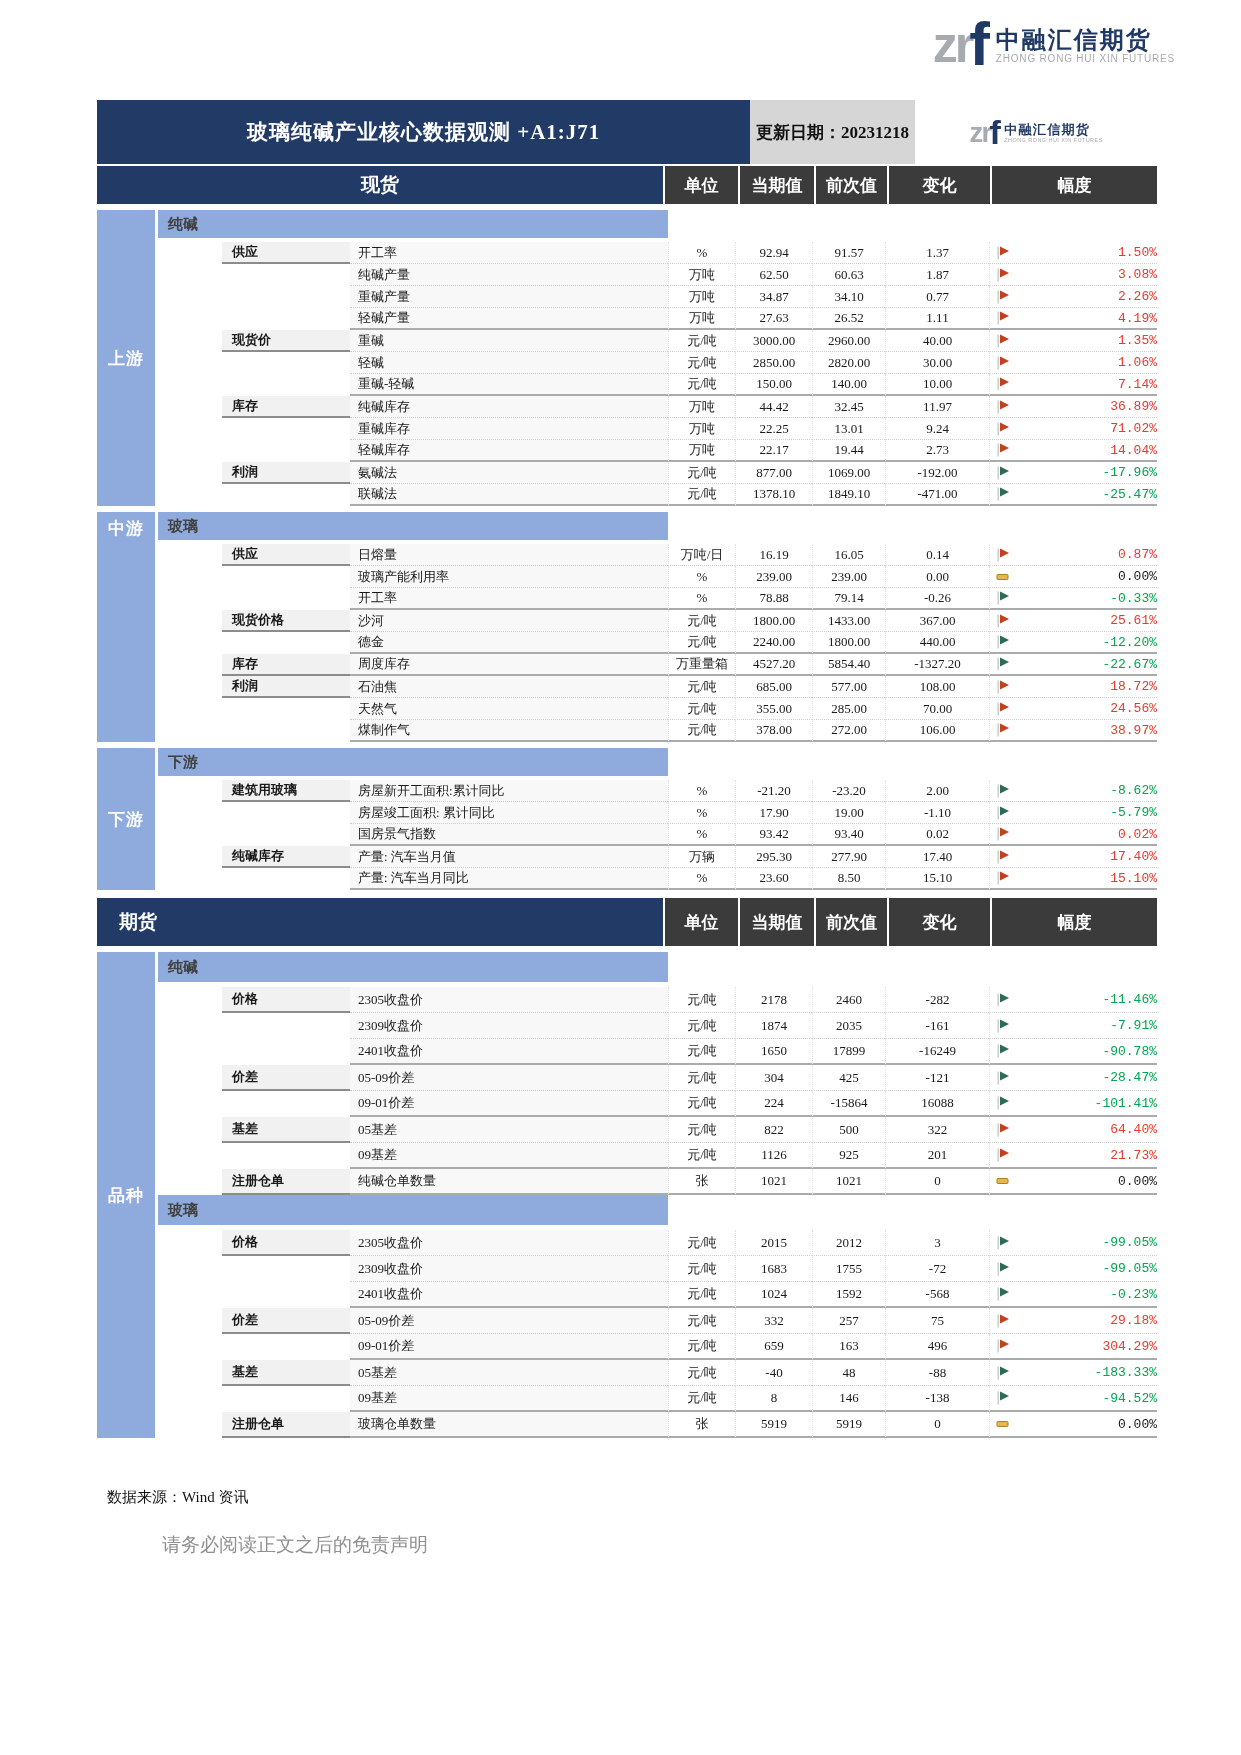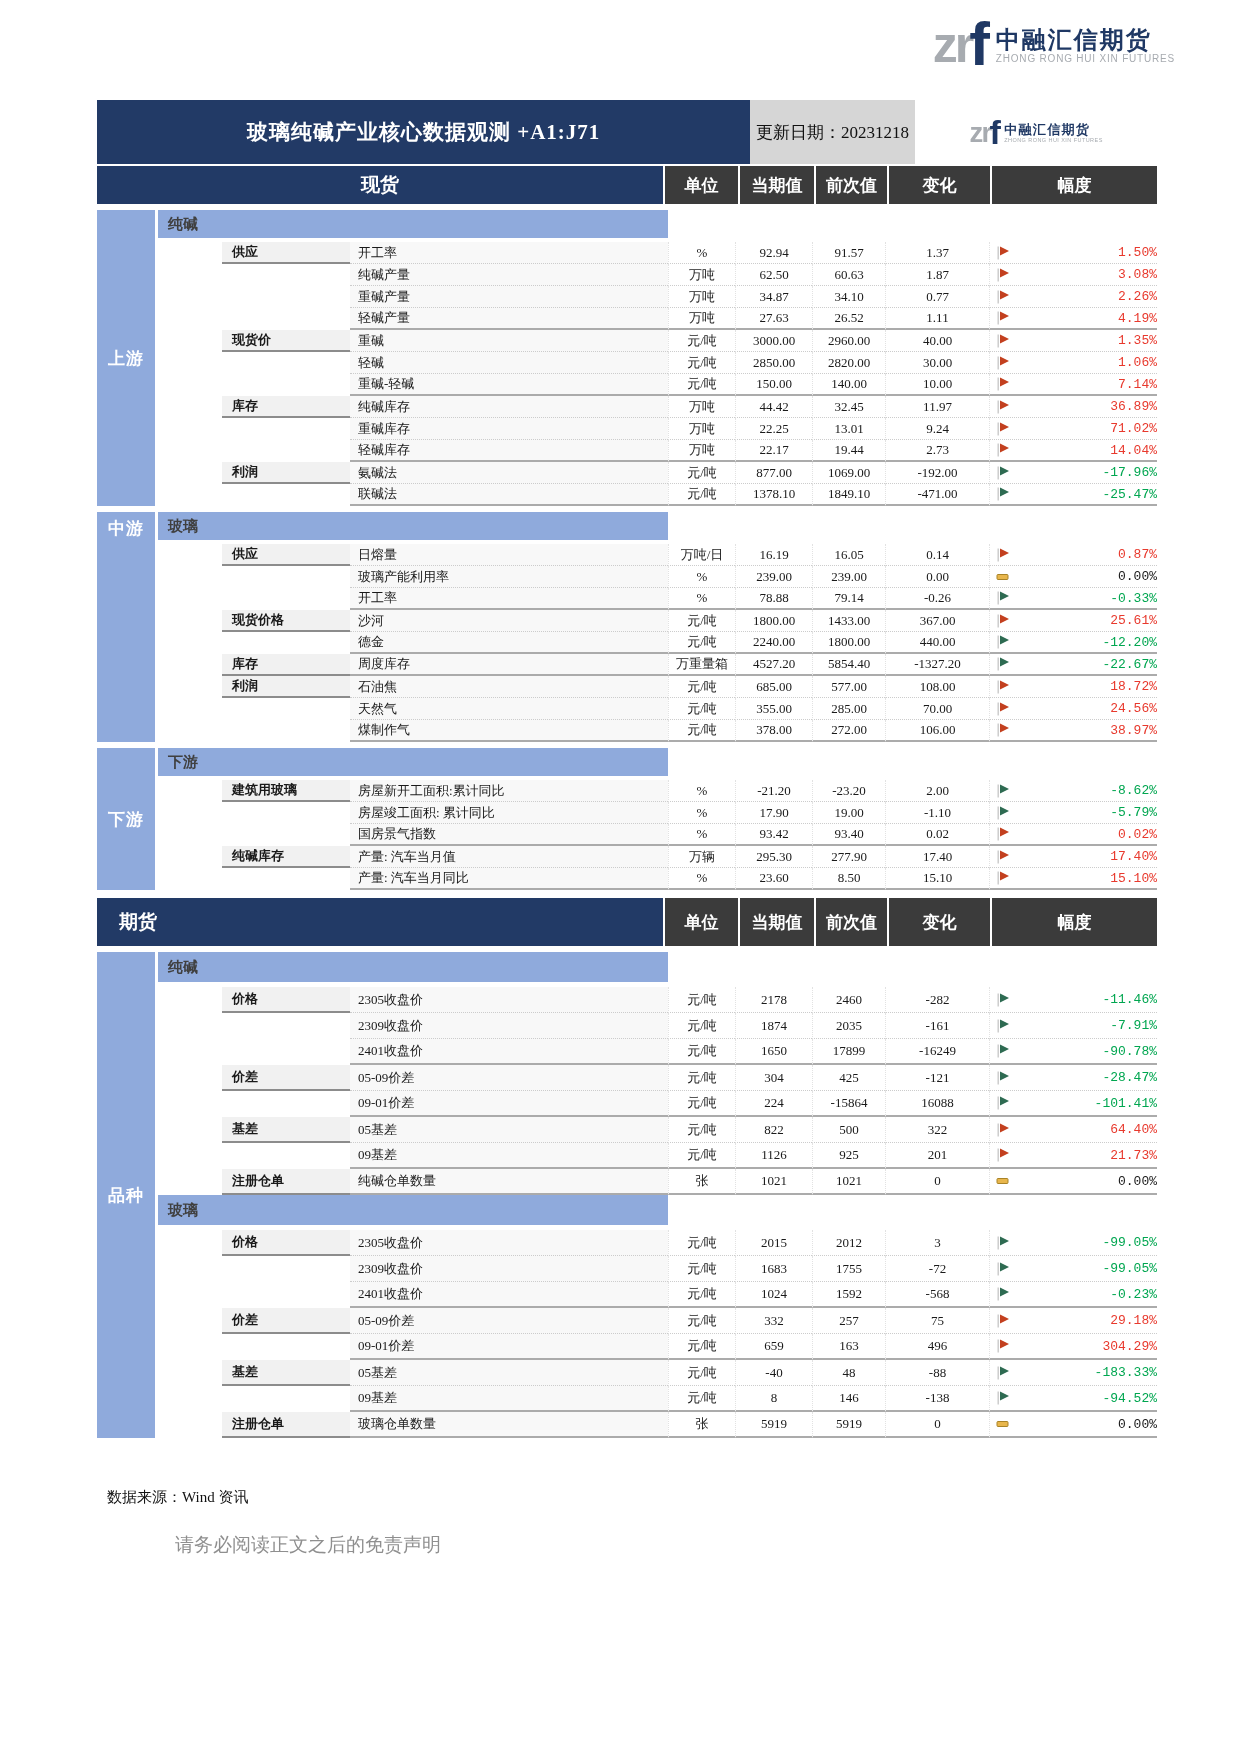--- a/index.html
+++ b/index.html
@@ -19,21 +19,21 @@
   .brand-en{color:#A7ABB0;font-size:10px;letter-spacing:0.8px;
       font-family:"Liberation Sans","DejaVu Sans",sans-serif;}
 
   
   .table-wrap{position:absolute;left:97px;top:100px;width:1060px;}
 
   .title-row{display:flex;height:64px;}
   .title-main{width:723px;background:#223A66;color:#fff;display:flex;align-items:center;
       justify-content:center;font-size:21px;font-weight:bold;letter-spacing:1px;}
   .title-update{width:182px;background:#D6D6D6;color:#111;display:flex;align-items:center;
-      justify-content:center;font-size:17px;font-weight:normal;}
+      justify-content:center;font-size:17px;font-weight:bold;}
   .title-logo{flex:1;background:#fff;display:flex;align-items:center;justify-content:center;}
   .brand-mini{transform:scale(0.55);transform-origin:center;white-space:nowrap;}
 
   .cols-row{display:flex;height:38px;margin-top:2px;}
   .cols-row.futures-cols{height:48px;margin-top:8px;}
   .cols-label{width:570px;background:#223A66;color:#fff;font-size:19px;font-weight:bold;
       display:flex;align-items:center;justify-content:center;box-sizing:border-box;}
   .cols-label.left-align{justify-content:flex-start;padding-left:22px;}
   .col-cell{color:#fff;background:#3B3B3B;font-weight:bold;font-size:17px;margin-left:2px;
       display:flex;align-items:center;justify-content:center;}
@@ -62,21 +62,21 @@
   .c-range{width:168px;position:relative;display:flex;align-items:center;
       border-bottom:1px dotted #CCC;border-left:1px dotted #E2E2E2;box-sizing:border-box;}
   .row.last .c-item,.row.last .c-val,.row.last .c-range{border-bottom:2px solid #ABABAB;}
   .flag{position:absolute;left:6px;top:50%;transform:translateY(-50%);width:14px;height:15px;}
   .pct{width:100%;text-align:right;font-size:13px;font-family:Liberation Mono, monospace;}
   .c-range.up .pct{color:#E8392D;}
   .c-range.down .pct{color:#00A650;}
   .c-range.flat .pct{color:#1a1a1a;}
 
   .source{position:absolute;left:107px;top:1488px;font-size:15px;color:#111;}
-  .disclaimer{position:absolute;left:175px;top:1532px;font-size:19px;color:#8F8F8F;}
+  .disclaimer{position:absolute;left:162px;top:1532px;font-size:19px;color:#8F8F8F;}
 </style>
 </head>
 <body>
 
 <div class="page">
 
   <div class="brand brand-big">
     <span class="zr">zr</span>
       <span class="fletter">f</span>
     <span class="brand-text">

